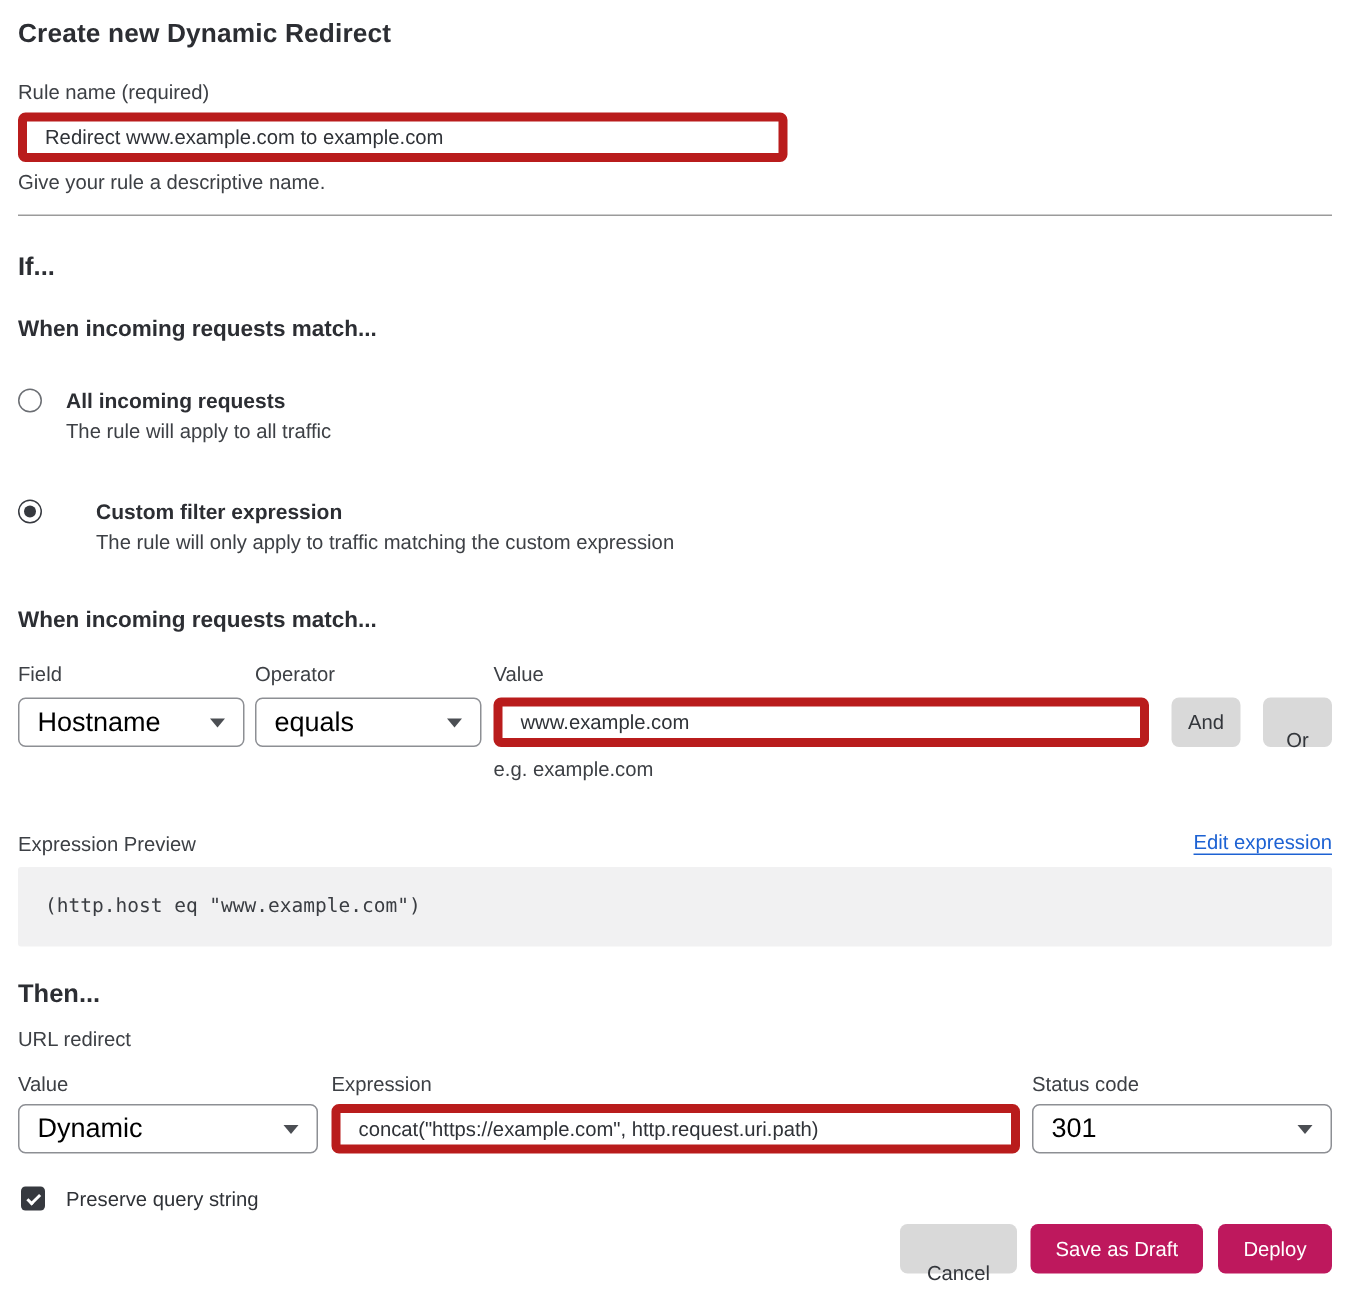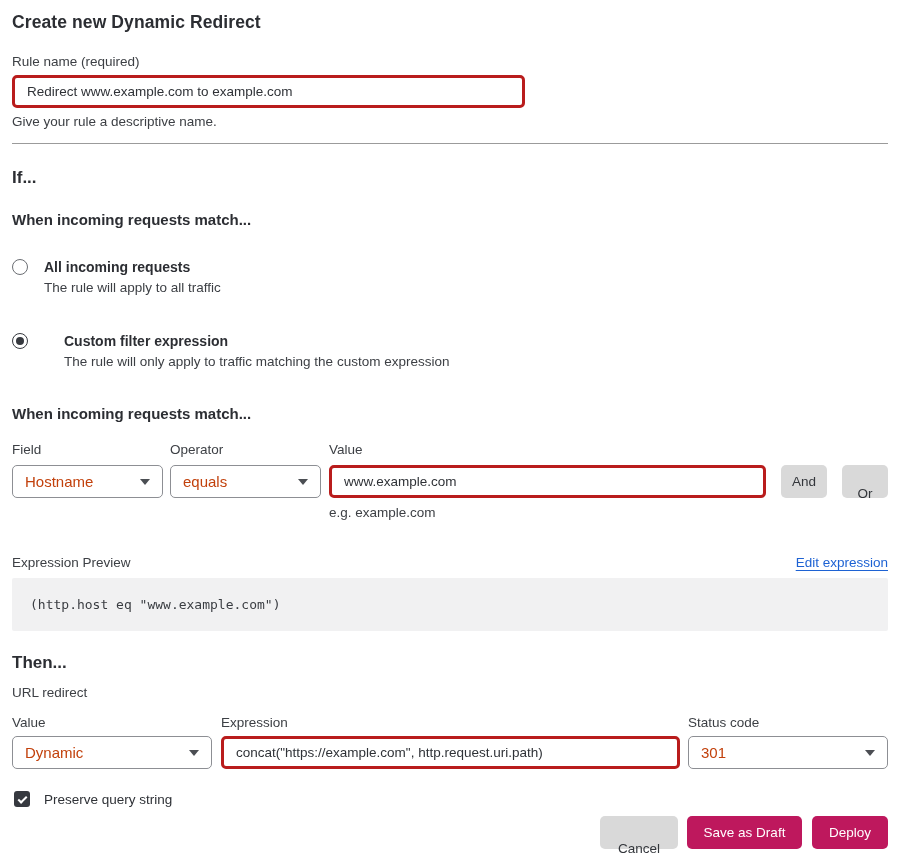--- a/index.html
+++ b/index.html
@@ -19,21 +19,21 @@
     letter-spacing: .1px; line-height: 20px;
   }
 
   .field-label { font-size: 13.5px; color: #3d4045; line-height: 17px; }
   .help-text { font-size: 13.5px; color: #3d4045; line-height: 17px; }
 
   .rule-name-label { margin-top: 21px; }
   .rule-name-wrap { margin-top: 5px; width: 513px; }
   .text-input {
     width: 100%; height: 33px;
-    border: 3px solid #b91c1c; border-radius: 5px;
+    border: 6px solid #b91c1c; border-radius: 5px;
     padding: 0 12px;
     font-family: "Liberation Sans", sans-serif;
     font-size: 13.5px; color: #2f3237;
     background: #fff; outline: none;
   }
   .rule-name-help { margin-top: 5px; }
 
   .divider { border: 0; border-top: 1px solid #9b9b9b; margin: 13px 0 0 0; }
 
   .section-heading {
@@ -68,41 +68,41 @@
   .col-field { width: 151px; }
   .col-operator { width: 151px; margin-left: 7px; }
   .col-value { flex: 1 1 auto; margin-left: 8px; }
   .col-label { margin-bottom: 7px; }
 
   .select-box {
     height: 33px; border: 1px solid #8d8f94; border-radius: 5px;
     display: flex; align-items: center; justify-content: space-between;
     padding: 0 12px; background: #fff; cursor: pointer;
   }
-  .select-value { font-size: 15px; color: #c2410c; }
+  .select-value { font-size: 18px; color: #000000; }
   .caret-down {
     width: 0; height: 0; flex: 0 0 auto; margin-left: 8px;
     border-left: 5px solid transparent; border-right: 5px solid transparent;
     border-top: 6px solid #4b4e53;
   }
   .value-help { margin-top: 6px; }
 
   .btn {
     height: 33px; border: none; border-radius: 5px;
     font-family: Liberation Sans, sans-serif; font-size: 13.5px;
     cursor: pointer; padding: 0 16px; line-height: 33px;
   }
   .btn-secondary { background: #d9d9d9; color: #33363b; }
   .btn-primary { background: #be185d; color: #ffffff; }
   .btn-and { margin-left: 15px; margin-top: 24px; width: 46px; padding: 0; }
   .btn-or  { margin-left: 15px; margin-top: 24px; width: 46px; padding: 12px; }
 
   .preview-header {
     margin-top: 33px;
-    display: flex; justify-content: space-between; align-items: center; gap: 16px;
+    display: flex; justify-content: space-between; align-items: flex-start; gap: 16px;
   }
   .edit-link {
     font-size: 13.5px; color: #1d62d3;
     text-decoration: underline; text-underline-offset: 3px;
     cursor: pointer;
   }
   .code-block {
     margin-top: 7px; background: #f1f1f2; border-radius: 2px;
     padding: 17px 18px;
     font-family: "DejaVu Sans Mono", monospace;

